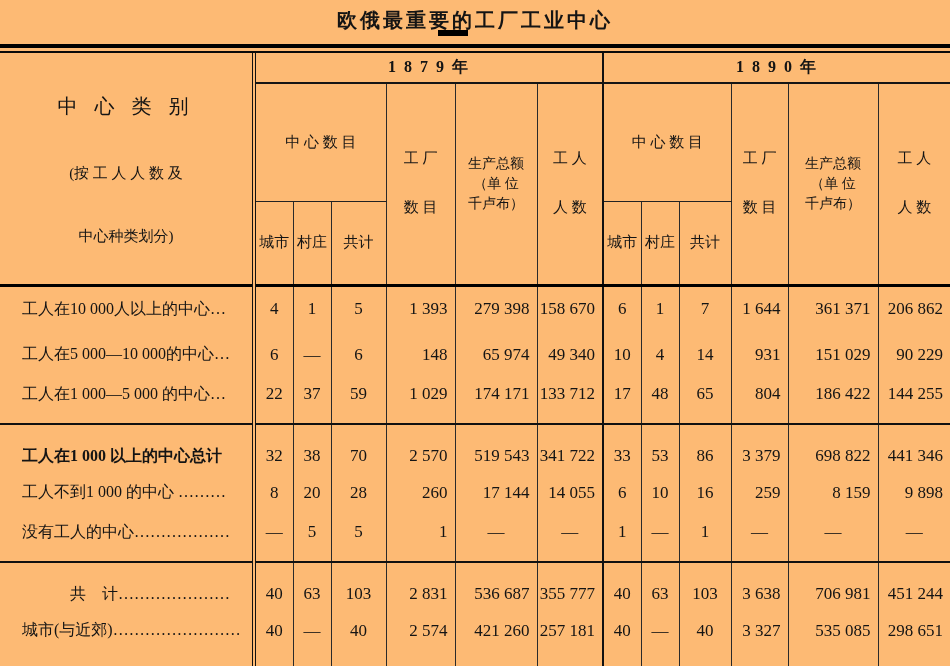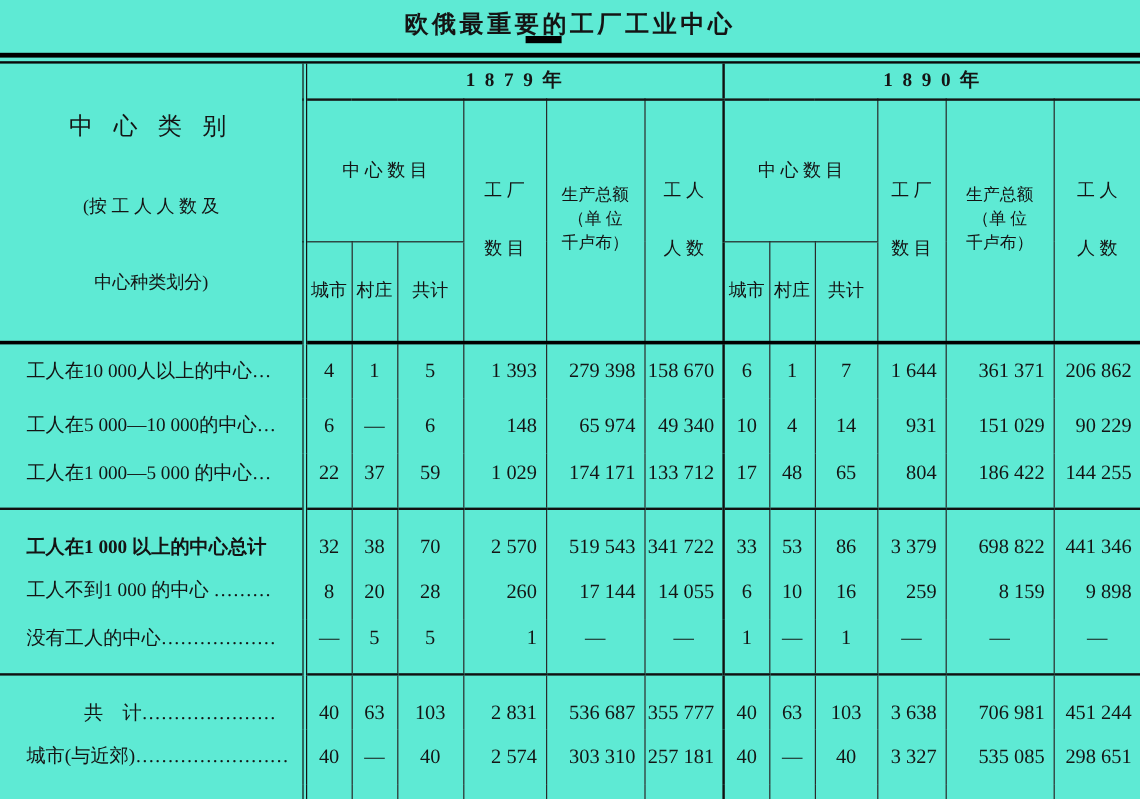--- a/index.html
+++ b/index.html
@@ -1,18 +1,18 @@
 <!DOCTYPE html>
 <html><head>
 <meta charset="utf-8">
 <style>
   html,body { margin:0; padding:0; background:#e9e9e9; }
   .page {
     width:950px; height:666px;
-    background:#5eead4;
+    background:#fdba74;
     position:relative;
     overflow:hidden;
     font-family:"Liberation Serif","DejaVu Serif",serif;
     color:#141414;
     margin:0 auto;
   }
   .title {
     text-align:center;
     font-size:20px;
     font-weight:bold;
@@ -261,21 +261,21 @@
           <td class="num bl">3 638</td>
           <td class="num bl">706 981</td>
           <td class="num bl">451 244</td>
         </tr>
         <tr class="">
           <td class="lbl">城市(与近郊)……………………</td>
           <td class="cnt bl">40</td>
           <td class="cnt bl">—</td>
           <td class="cnt bl">40</td>
           <td class="num bl">2 574</td>
-          <td class="num bl">303 310</td>
+          <td class="num bl">421 260</td>
           <td class="num bl">257 181</td>
           <td class="cnt bl-sec">40</td>
           <td class="cnt bl">—</td>
           <td class="cnt bl">40</td>
           <td class="num bl">3 327</td>
           <td class="num bl">535 085</td>
           <td class="num bl">298 651</td>
         </tr>
         <tr class="last-row">
           <td class="lbl">村庄(市镇)…………………………</td>

